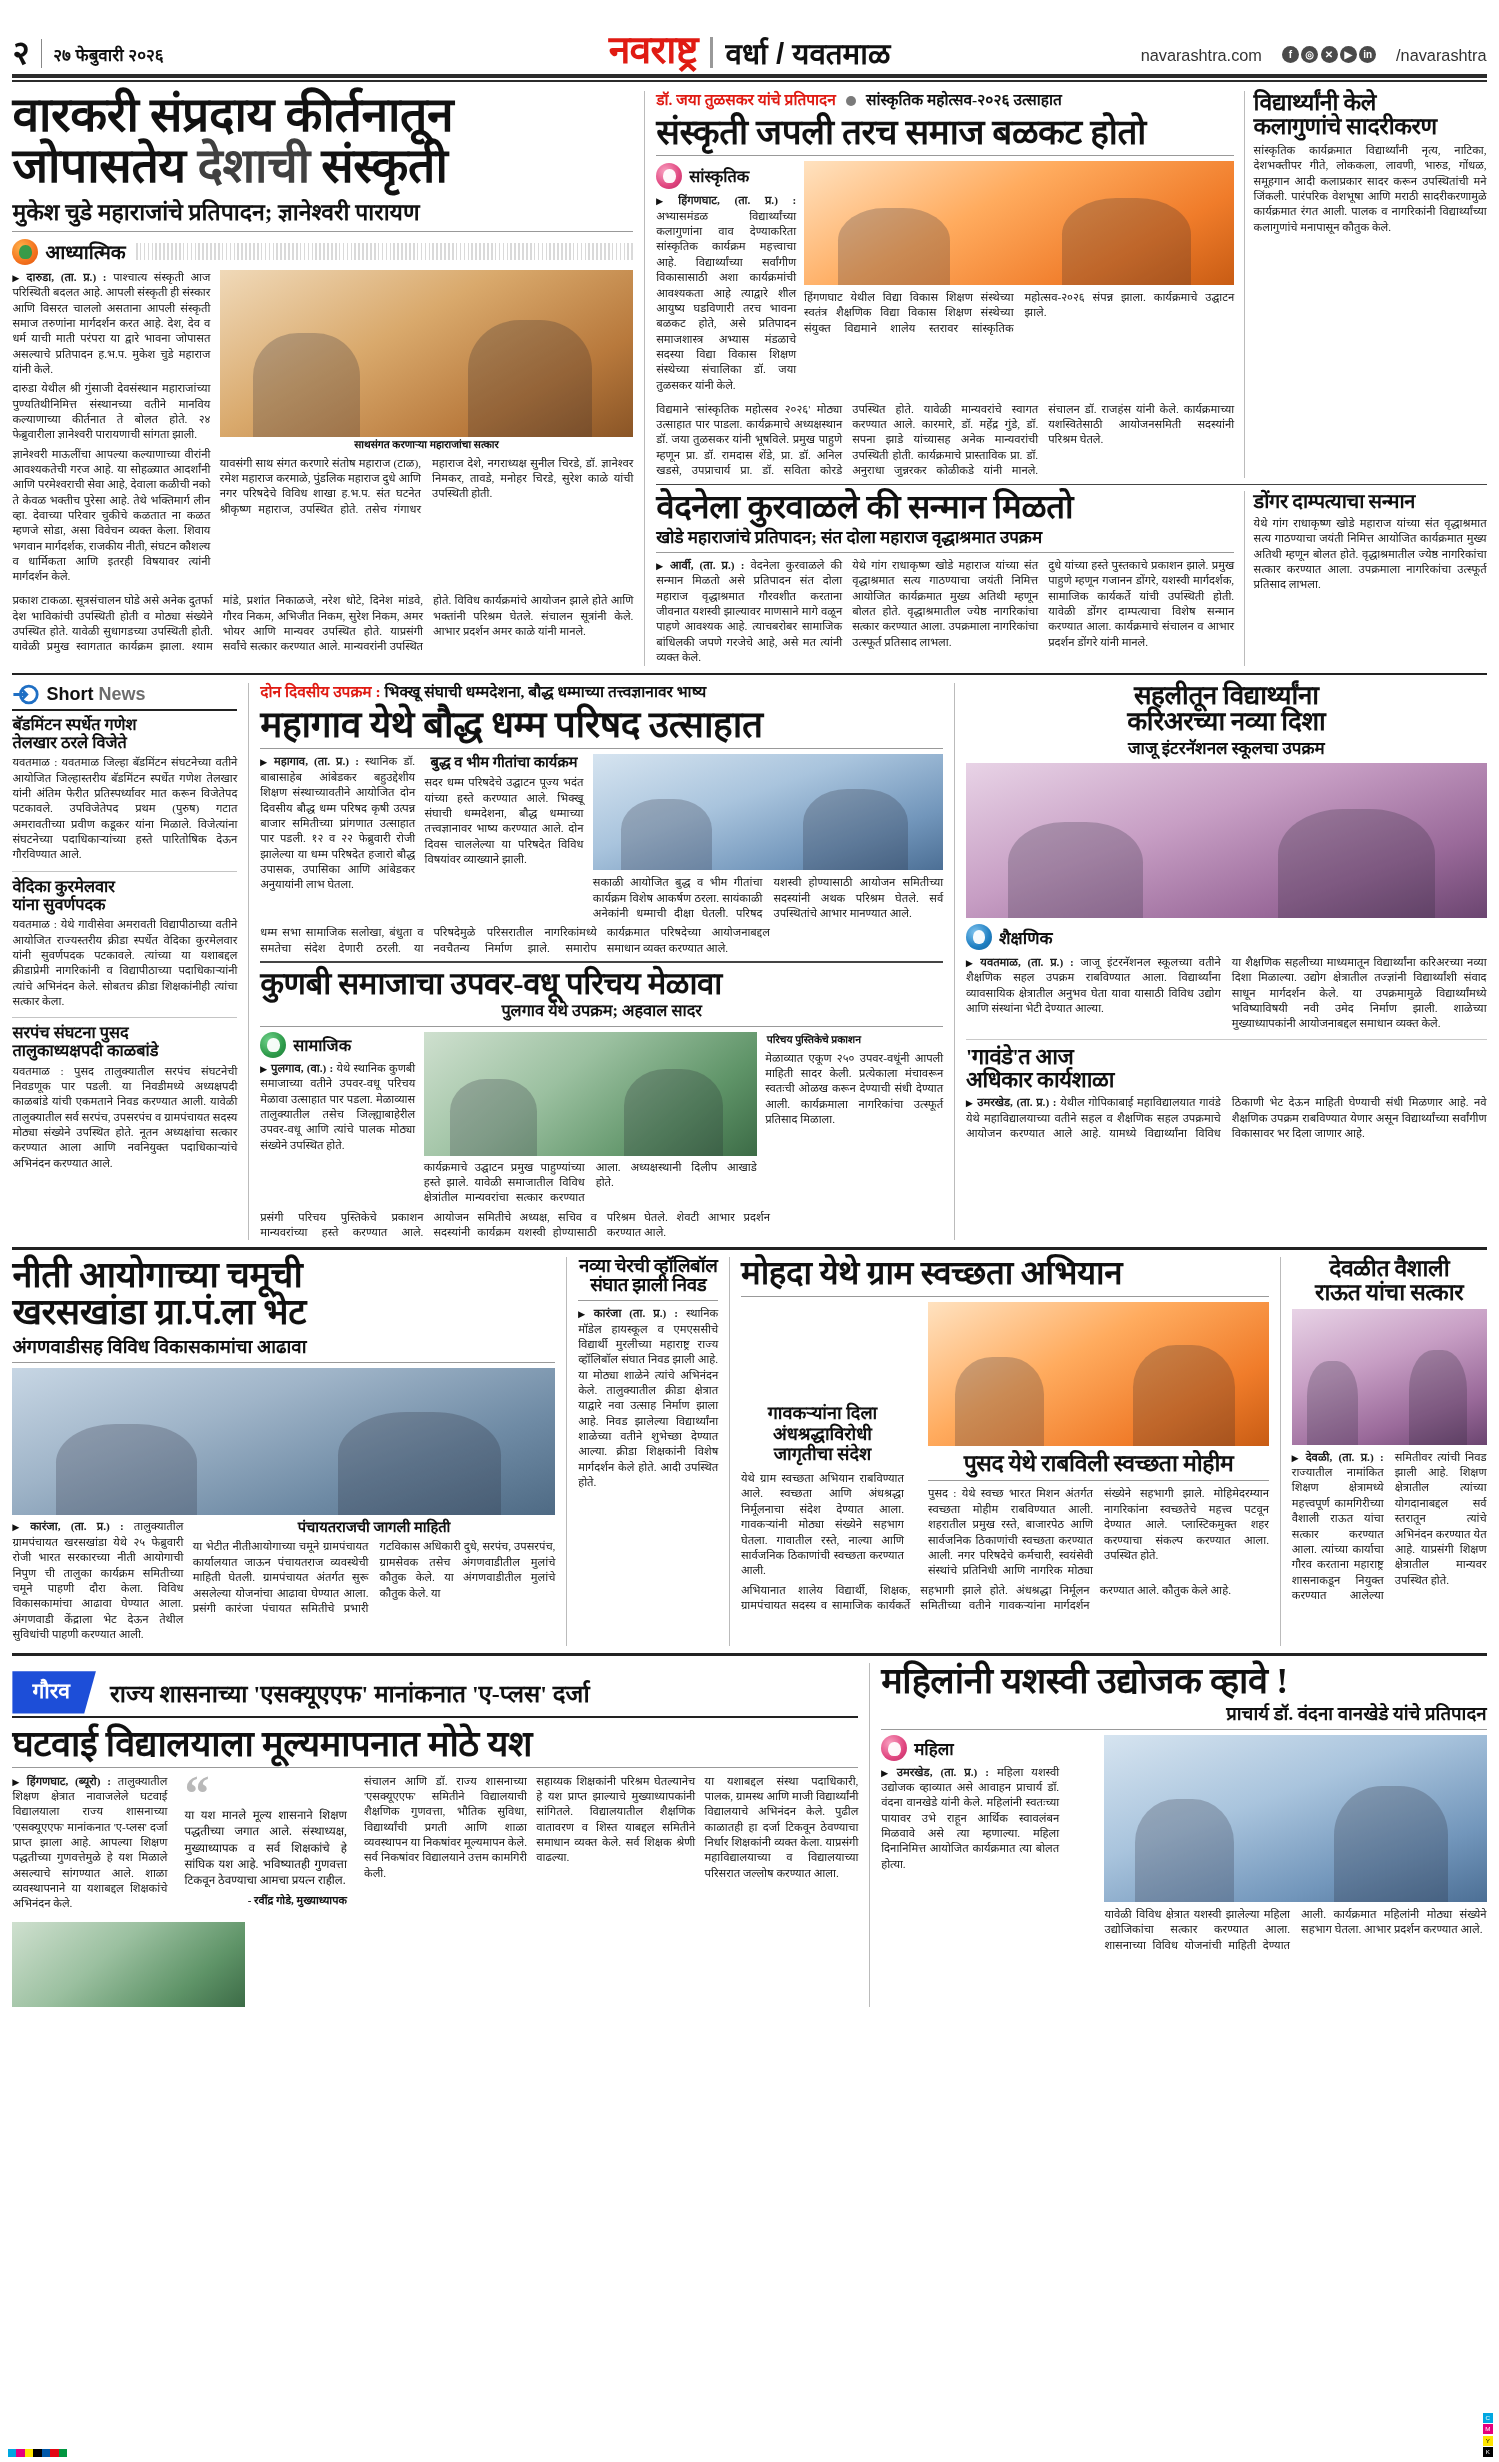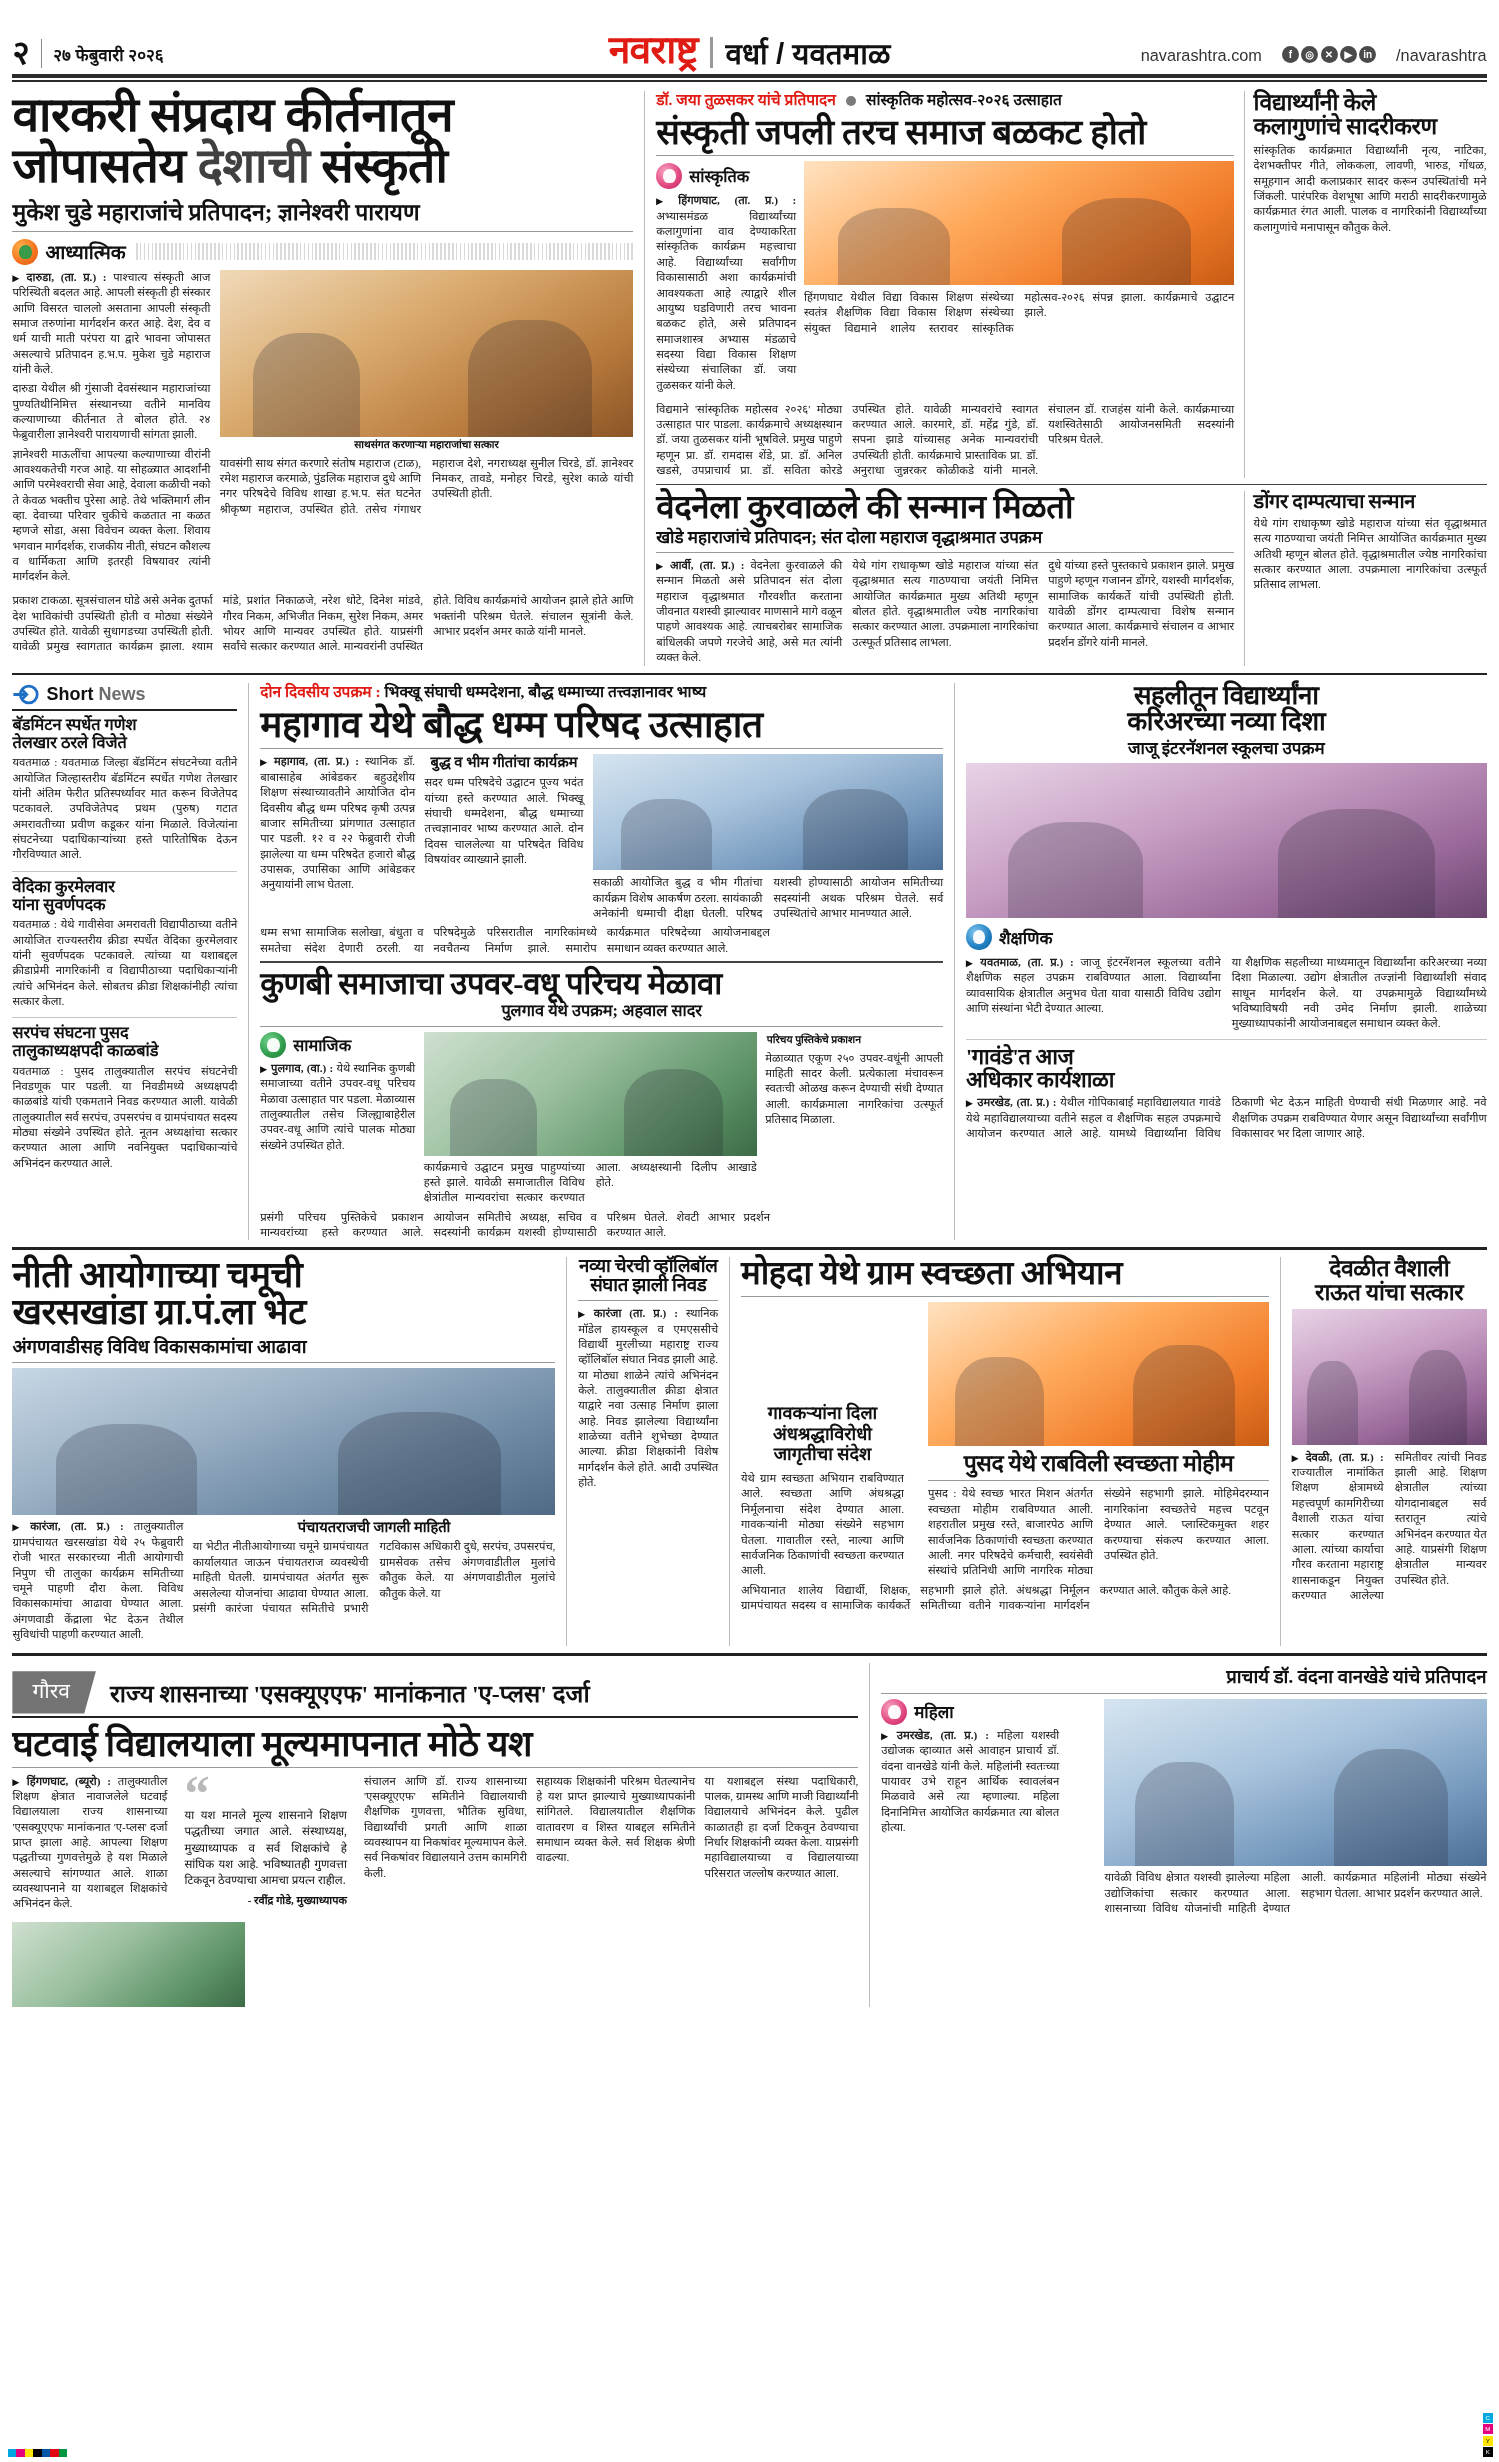--- a/index.html
+++ b/index.html
@@ -96,21 +96,21 @@
   .sn-ic svg { width: 28px; height: 23px; }
   .sn-title { font-family: "Liberation Sans", sans-serif; font-weight: 800; font-size: 18px; }
   .sn-title .g { color: #6d6d6d; }
   .sn-rule { height: 2.3px; background: #222; margin: 3.1px 0 4.7px; }
   .sn-item-head { font-weight: 800; font-size: 16.3px; line-height: 1.12; margin-bottom: 3.1px; }
   .sn-item { margin-bottom: 7.8px; }
   .sn-sep { height: 0.8px; background: #c4c4c4; margin: 6.2px 0; }
 
   
   .banner { display: flex; align-items: stretch; margin-top: 7.8px; }
-  .banner-tag { background: #737373; color: #fff; font-weight: 400; font-size: 21px;
+  .banner-tag { background: #1d4ed8; color: #fff; font-weight: 700; font-size: 21px;
                 padding: 4.7px 26px 4.7px 20px; clip-path: polygon(0 0, 100% 0, 86% 100%, 0 100%); }
   .banner-txt { flex: 1; font-weight: 800; font-size: 24px; padding: 4.7px 0 4.7px 14px;
                 display: flex; align-items: center; }
   .banner-rule { height: 2.3px; background: #222; margin-top: 2.3px; }
 
   
   .quotebox { padding: 4.7px 7.8px; }
   .qmark { font-size: 50px; color: #b9b9b9; font-weight: 800; line-height: .6; font-family:"Liberation Serif",serif;}
   .qtext { font-size: 11.6px; line-height: 1.4; text-align: justify; }
   .qattr { font-size: 11px; text-align: right; font-weight: 700; margin-top: 3.1px; }
@@ -478,20 +478,21 @@
         <div style="width:163px;" class="body-txt">संचालन आणि डॉ. राज्य शासनाच्या 'एसक्यूएएफ' समितीने विद्यालयाची शैक्षणिक गुणवत्ता, भौतिक सुविधा, विद्यार्थ्यांची प्रगती आणि शाळा व्यवस्थापन या निकषांवर मूल्यमापन केले. सर्व निकषांवर विद्यालयाने उत्तम कामगिरी केली.</div>
         <div style="width:159px;" class="body-txt">सहाय्यक शिक्षकांनी परिश्रम घेतल्यानेच हे यश प्राप्त झाल्याचे मुख्याध्यापकांनी सांगितले. विद्यालयातील शैक्षणिक वातावरण व शिस्त याबद्दल समितीने समाधान व्यक्त केले. सर्व शिक्षक श्रेणी वाढल्या.</div>
         <div style="flex:1;" class="body-txt">या यशाबद्दल संस्था पदाधिकारी, पालक, ग्रामस्थ आणि माजी विद्यार्थ्यांनी विद्यालयाचे अभिनंदन केले. पुढील काळातही हा दर्जा टिकवून ठेवण्याचा निर्धार शिक्षकांनी व्यक्त केला. याप्रसंगी महाविद्यालयाच्या व विद्यालयाच्या परिसरात जल्लोष करण्यात आला.</div>
       </div>
       <div class="photo ph-grad3" style="height:85px;width:233px;margin-top:6.2px;"></div>
     </div>
 
     <div class="vline"></div>
 
     <div style="flex:1;">
+      <h1 class="head" style="font-size:36px;">महिलांनी यशस्वी उद्योजक व्हावे !</h1>
       <div class="subhead" style="font-size:18.6px;text-align:right;margin-top:3.1px;">प्राचार्य डॉ. वंदना वानखेडे यांचे प्रतिपादन</div>
       <div class="pull-rule"></div>
 
       <div style="display:flex;gap:9.3px;">
         <div style="width:178px;">
           <div class="cat" style="margin:0 0 3.1px;">
             <span class="cat-ic pink"></span>
             <span class="cat-label" style="font-size:17px;">महिला</span>
           </div>
           <div class="body-txt">

